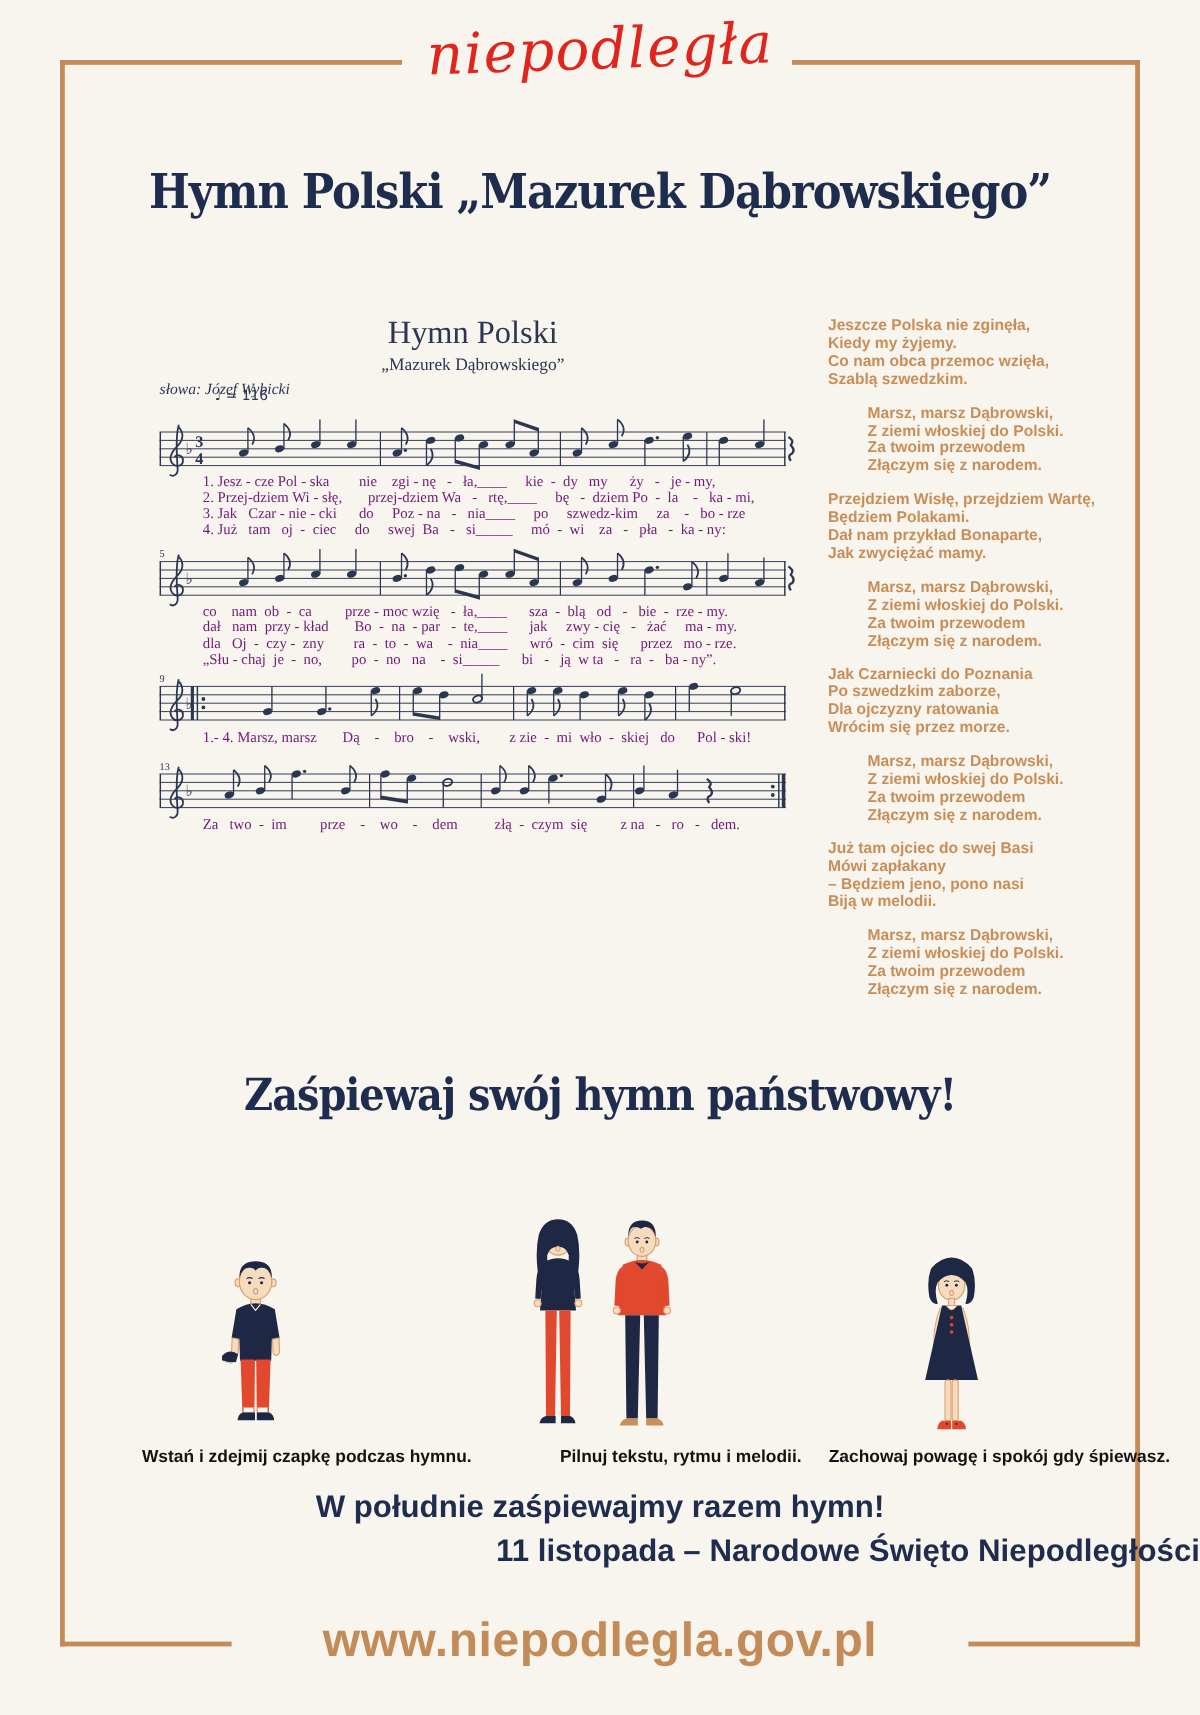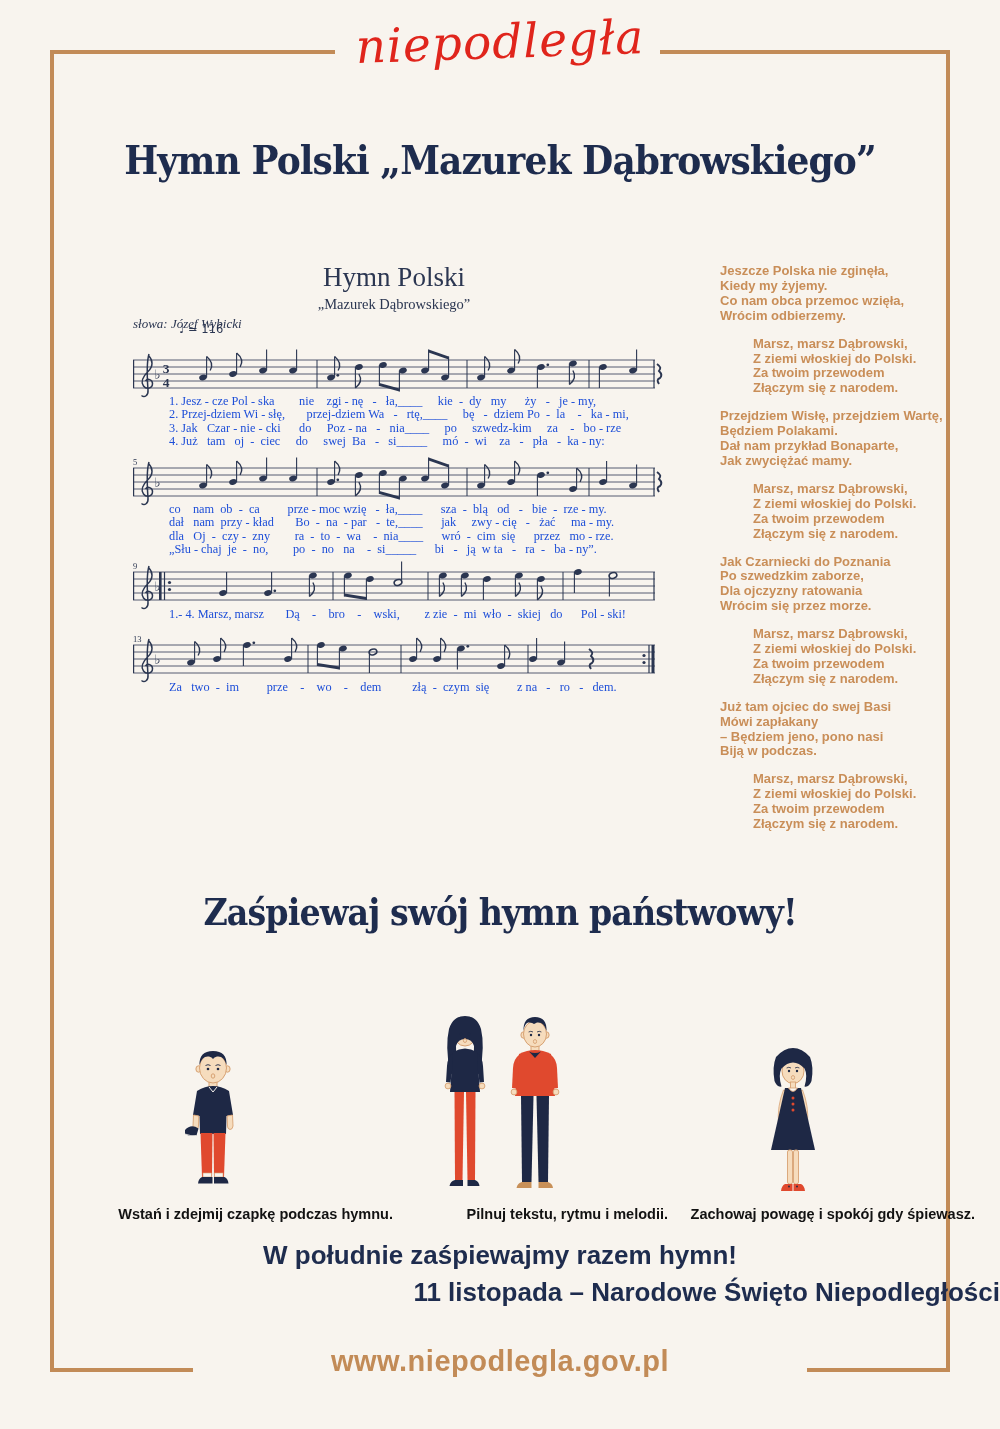--- a/index.html
+++ b/index.html
@@ -17,38 +17,38 @@
   .cta{position:absolute;left:0;right:0;top:890px;text-align:center;
        font-family:"DejaVu Serif",serif;font-weight:bold;font-size:37px;
        color:#1e2c4e;transform:scaleX(.9);letter-spacing:-1px;}
   
   .score{position:absolute;left:133px;top:262px;width:522px;color:#2b3651;}
   .score-title{text-align:center;font-family:"Liberation Serif",serif;font-size:27px;}
   .score-subtitle{text-align:center;font-family:"Liberation Serif",serif;font-size:14.5px;margin-top:3px;}
   .score-credit{position:absolute;left:0;top:54px;font-family:"Liberation Serif",serif;font-size:13px;font-style:italic;}
   .score-tempo{position:absolute;left:46px;top:60px;font-family:"DejaVu Sans","Liberation Serif",serif;font-size:11.5px;}
   .system{position:absolute;left:0;width:522px;height:60px;overflow:visible;}
-  .staff-lyrics{position:absolute;left:0;width:540px;padding-left:36px;color:#1d4ed8;
+  .staff-lyrics{position:absolute;left:0;width:540px;padding-left:36px;color:#701a75;
                 font-family:"Liberation Serif",serif;font-size:12.3px;line-height:13.3px;white-space:pre;}
   
   .anthem{position:absolute;left:690px;top:264px;width:230px;color:#c98e58;
-          font-family:"Liberation Sans",sans-serif;font-weight:bold;font-size:13px;line-height:14.9px;margin-left:30px;}
+          font-family:"Liberation Sans",sans-serif;font-weight:bold;font-size:13px;line-height:14.9px;}
   .anthem .verse{margin-bottom:13px;}
   .anthem .refrain{margin-bottom:13px;padding-left:33px;}
   
   .fig{position:absolute;}
   .caption{position:absolute;top:1206px;width:360px;text-align:right;color:#121212;
            font-family:"Liberation Sans",sans-serif;font-weight:bold;font-size:14.5px;}
   
   .foot1{position:absolute;left:0;right:0;top:1277px;text-align:right;color:#1e2c4e;
          font-family:"Liberation Sans",sans-serif;font-weight:bold;font-size:26px;}
   .foot2{position:absolute;left:0;right:0;top:1240px;text-align:center;color:#1e2c4e;
          font-family:"Liberation Sans",sans-serif;font-weight:bold;font-size:26px;}
   .url{position:absolute;left:0;right:0;top:1345px;text-align:center;color:#c28b57;
-       font-family:"Liberation Sans",sans-serif;font-weight:bold;font-size:29px;letter-spacing:.5px;}
+       font-family:"Liberation Sans",sans-serif;font-weight:bold;font-size:40px;letter-spacing:.5px;}
 </style>
 </head>
 <body>
 
 <div class="poster">
 
   <div class="frame" style="left:50px;top:50px;width:4px;height:1322px"></div>
   <div class="frame" style="left:946px;top:50px;width:4px;height:1322px"></div>
   <div class="frame" style="left:50px;top:50px;width:285px;height:4px"></div>
   <div class="frame" style="left:660px;top:50px;width:290px;height:4px"></div>
@@ -297,21 +297,21 @@
         <path d="M456 12 C460 15 460 16 458 19 C461 22 461 24 459 26 C456 27 456 29 458 32" stroke="#2b3651" stroke-width="1.9" fill="none"></path>
       </svg>
     <div class="staff-lyrics" style="top:419px"><div>Za   two  -  im         prze    -    wo    -    dem          złą  -  czym  się         z na   -   ro   -   dem.</div></div>
   </section>
 
   <aside class="anthem">
     <div class="verse">
         <div>Jeszcze Polska nie zginęła,</div>
         <div>Kiedy my żyjemy.</div>
         <div>Co nam obca przemoc wzięła,</div>
-        <div>Wrócim odbierzemy.</div>
+        <div>Szablą szwedzkim.</div>
       </div>
     <div class="refrain">
         <div>Marsz, marsz Dąbrowski,</div>
         <div>Z ziemi włoskiej do Polski.</div>
         <div>Za twoim przewodem</div>
         <div>Złączym się z narodem.</div>
       </div>
     <div class="verse">
         <div>Przejdziem Wisłę, przejdziem Wartę,</div>
         <div>Będziem Polakami.</div>
@@ -333,21 +333,21 @@
     <div class="refrain">
         <div>Marsz, marsz Dąbrowski,</div>
         <div>Z ziemi włoskiej do Polski.</div>
         <div>Za twoim przewodem</div>
         <div>Złączym się z narodem.</div>
       </div>
     <div class="verse">
         <div>Już tam ojciec do swej Basi</div>
         <div>Mówi zapłakany</div>
         <div>– Będziem jeno, pono nasi</div>
-        <div>Biją w podczas.</div>
+        <div>Biją w melodii.</div>
       </div>
     <div class="refrain">
         <div>Marsz, marsz Dąbrowski,</div>
         <div>Z ziemi włoskiej do Polski.</div>
         <div>Za twoim przewodem</div>
         <div>Złączym się z narodem.</div>
       </div>
   </aside>
 
   <h2 class="cta" style="margin:0">Zaśpiewaj swój hymn państwowy!</h2>

